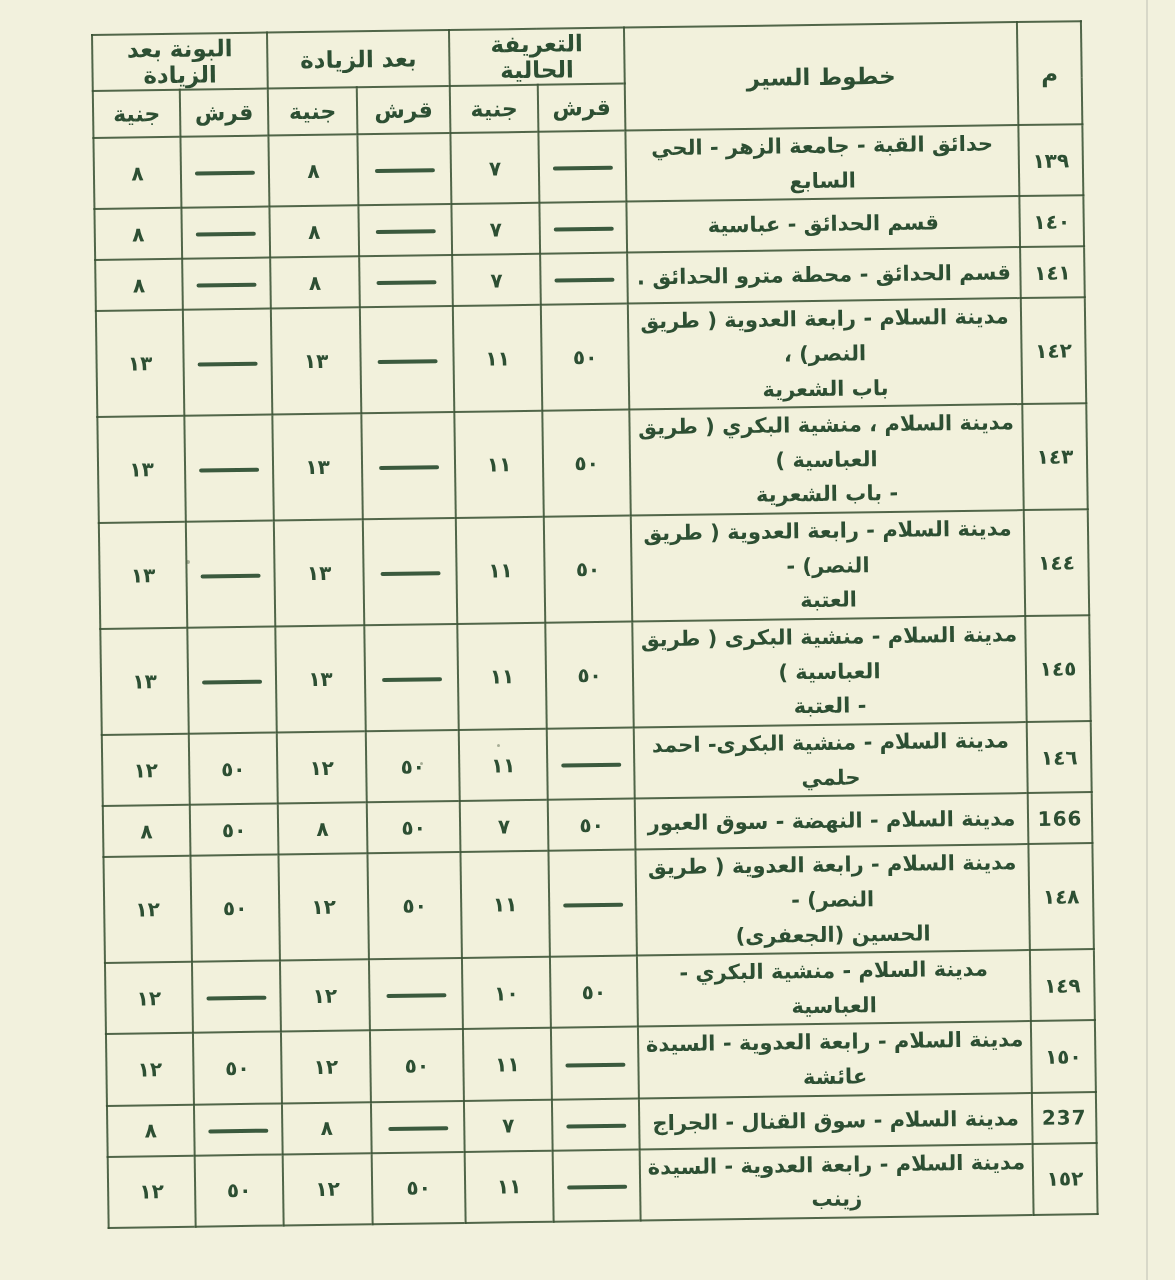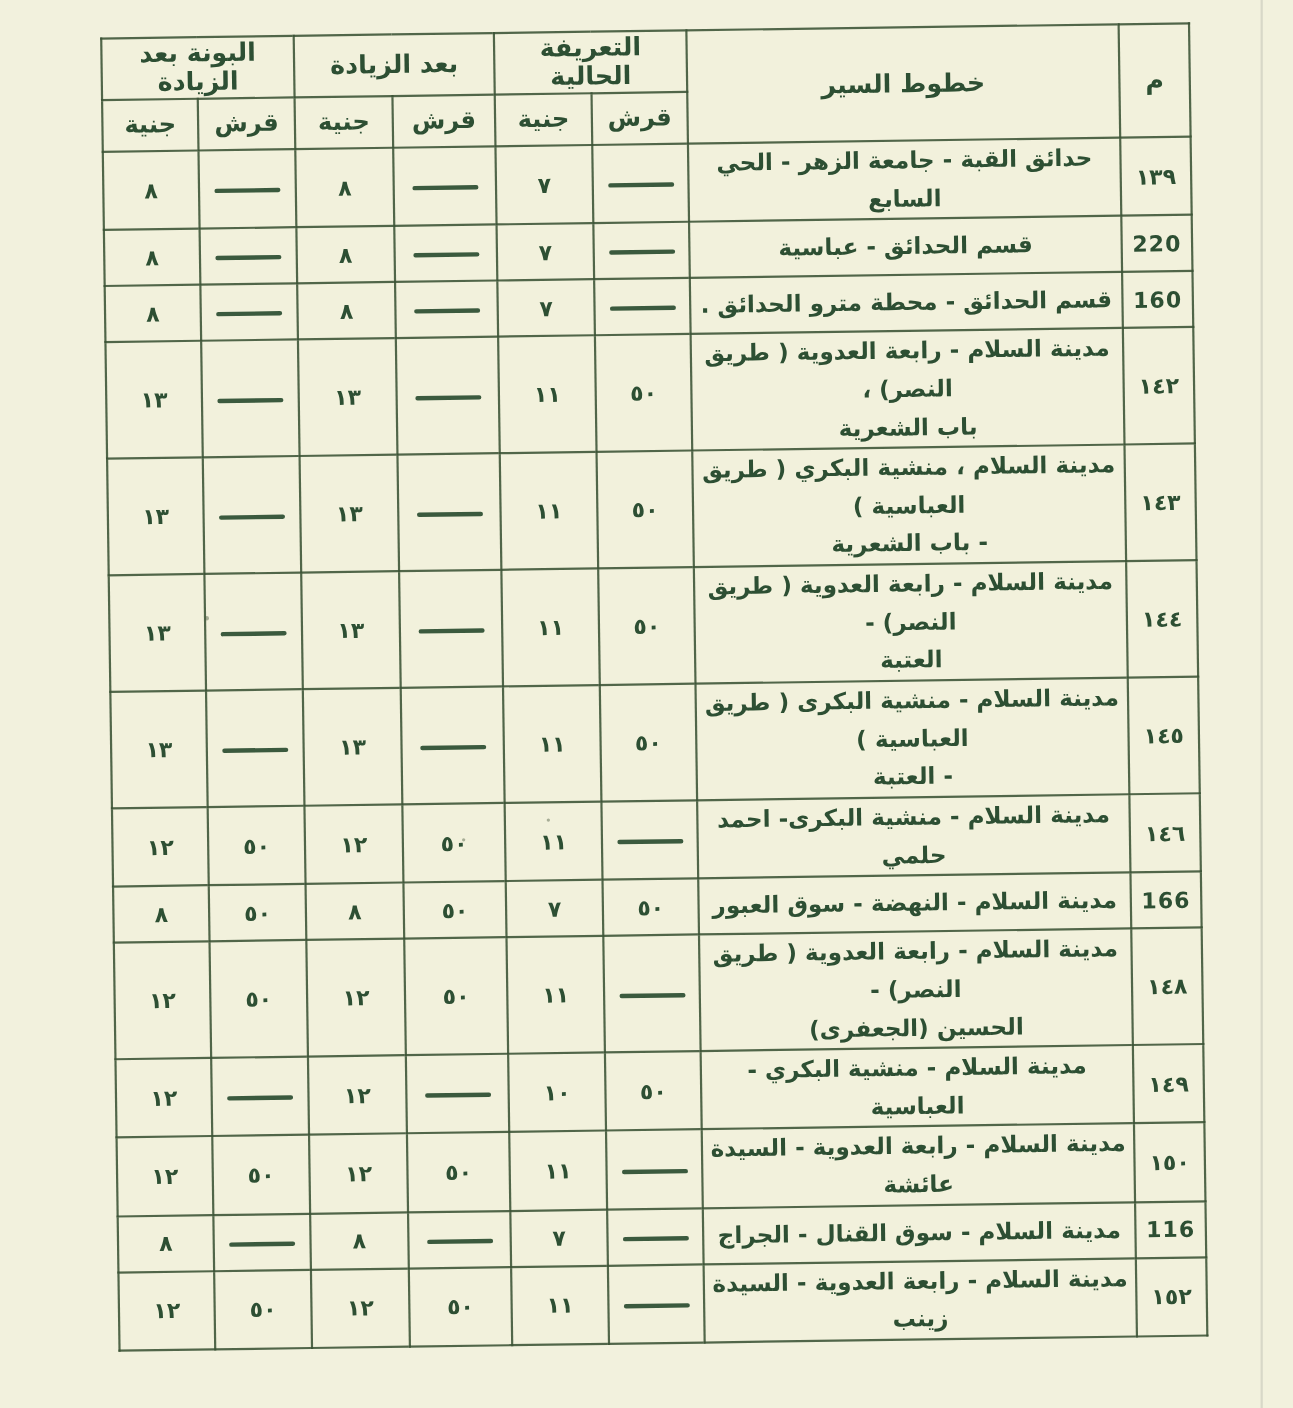--- a/index.html
+++ b/index.html
@@ -118,31 +118,31 @@
     <td class="c-num">١٣٩</td>
     <td class="c-route">حدائق القبة - جامعة الزهر - الحي السابع</td>
     <td class="c-val"><span class="dash"></span></td>
     <td class="c-val">٧</td>
     <td class="c-val"><span class="dash"></span></td>
     <td class="c-val">٨</td>
     <td class="c-val"><span class="dash"></span></td>
     <td class="c-val">٨</td>
   </tr>
           <tr>
-    <td class="c-num">220</td>
+    <td class="c-num">١٤٠</td>
     <td class="c-route">قسم الحدائق - عباسية</td>
     <td class="c-val"><span class="dash"></span></td>
     <td class="c-val">٧</td>
     <td class="c-val"><span class="dash"></span></td>
     <td class="c-val">٨</td>
     <td class="c-val"><span class="dash"></span></td>
     <td class="c-val">٨</td>
   </tr>
           <tr>
-    <td class="c-num">160</td>
+    <td class="c-num">١٤١</td>
     <td class="c-route">قسم الحدائق - محطة مترو الحدائق .</td>
     <td class="c-val"><span class="dash"></span></td>
     <td class="c-val">٧</td>
     <td class="c-val"><span class="dash"></span></td>
     <td class="c-val">٨</td>
     <td class="c-val"><span class="dash"></span></td>
     <td class="c-val">٨</td>
   </tr>
           <tr class="tall">
     <td class="c-num">١٤٢</td>
@@ -233,21 +233,21 @@
     <td class="c-num">١٥٠</td>
     <td class="c-route">مدينة السلام - رابعة العدوية - السيدة عائشة</td>
     <td class="c-val"><span class="dash"></span></td>
     <td class="c-val">١١</td>
     <td class="c-val">٥٠</td>
     <td class="c-val">١٢</td>
     <td class="c-val">٥٠</td>
     <td class="c-val">١٢</td>
   </tr>
           <tr>
-    <td class="c-num">116</td>
+    <td class="c-num">237</td>
     <td class="c-route">مدينة السلام - سوق القنال - الجراج</td>
     <td class="c-val"><span class="dash"></span></td>
     <td class="c-val">٧</td>
     <td class="c-val"><span class="dash"></span></td>
     <td class="c-val">٨</td>
     <td class="c-val"><span class="dash"></span></td>
     <td class="c-val">٨</td>
   </tr>
           <tr>
     <td class="c-num">١٥٢</td>

